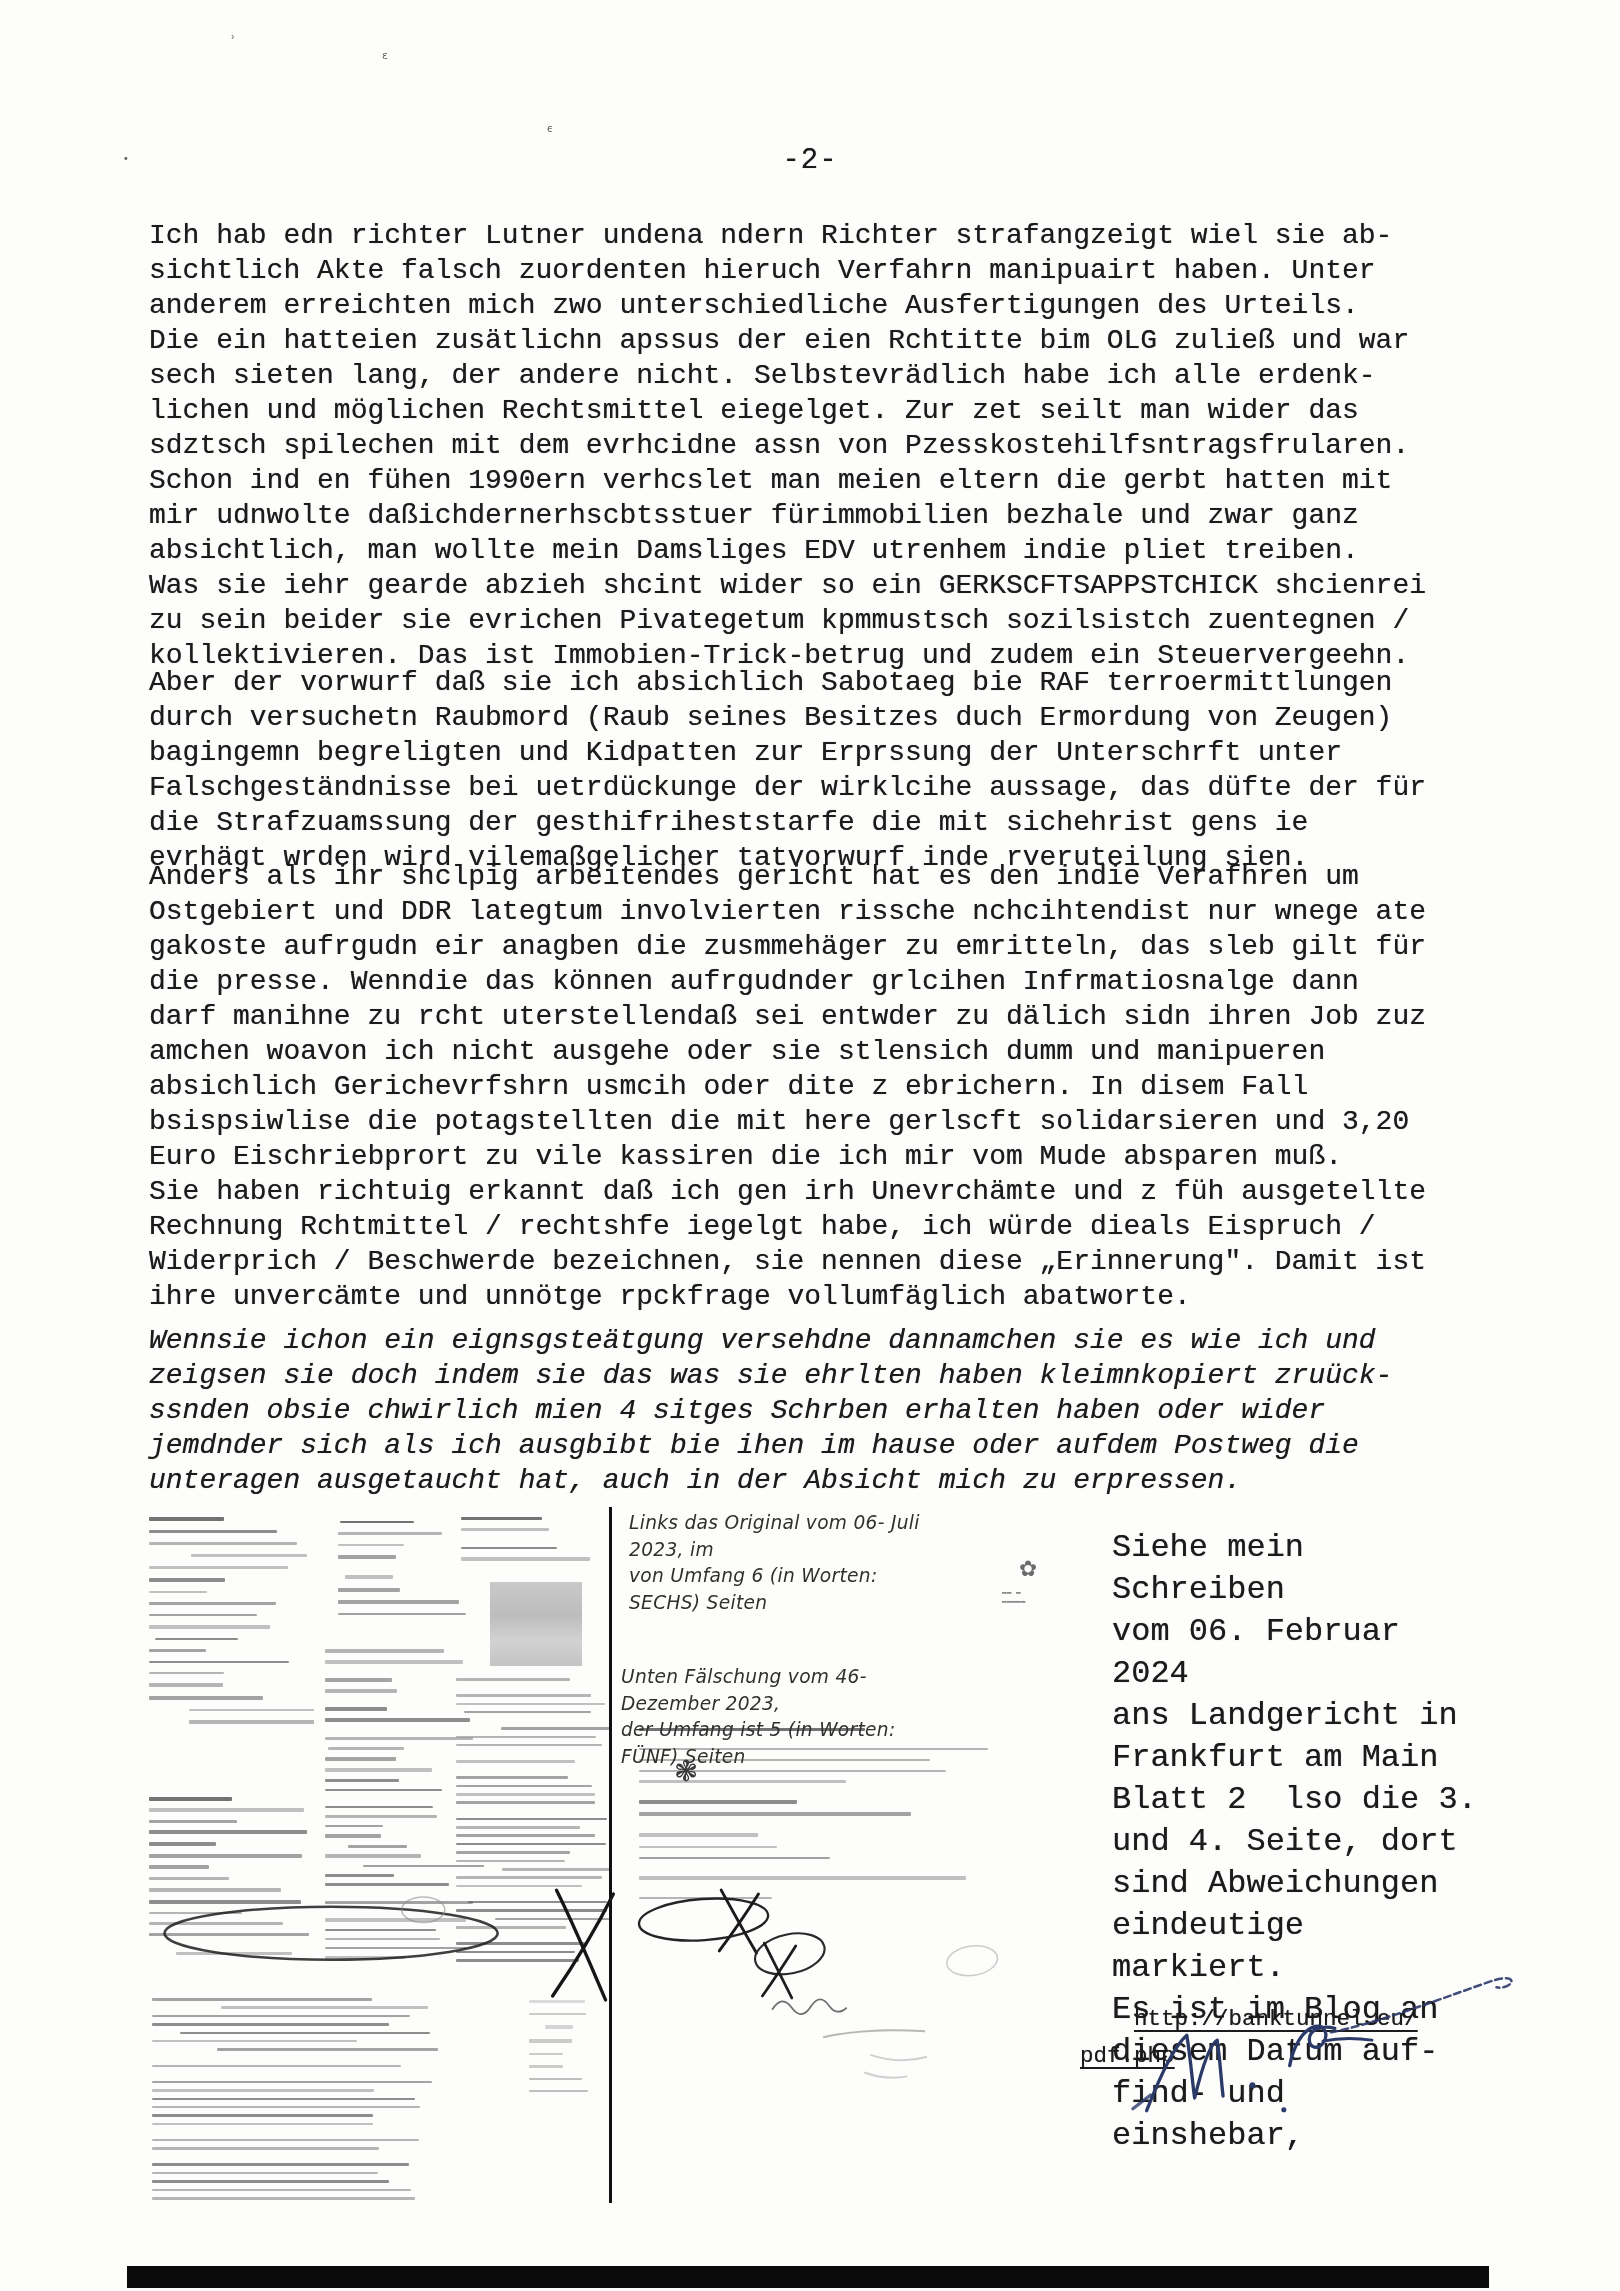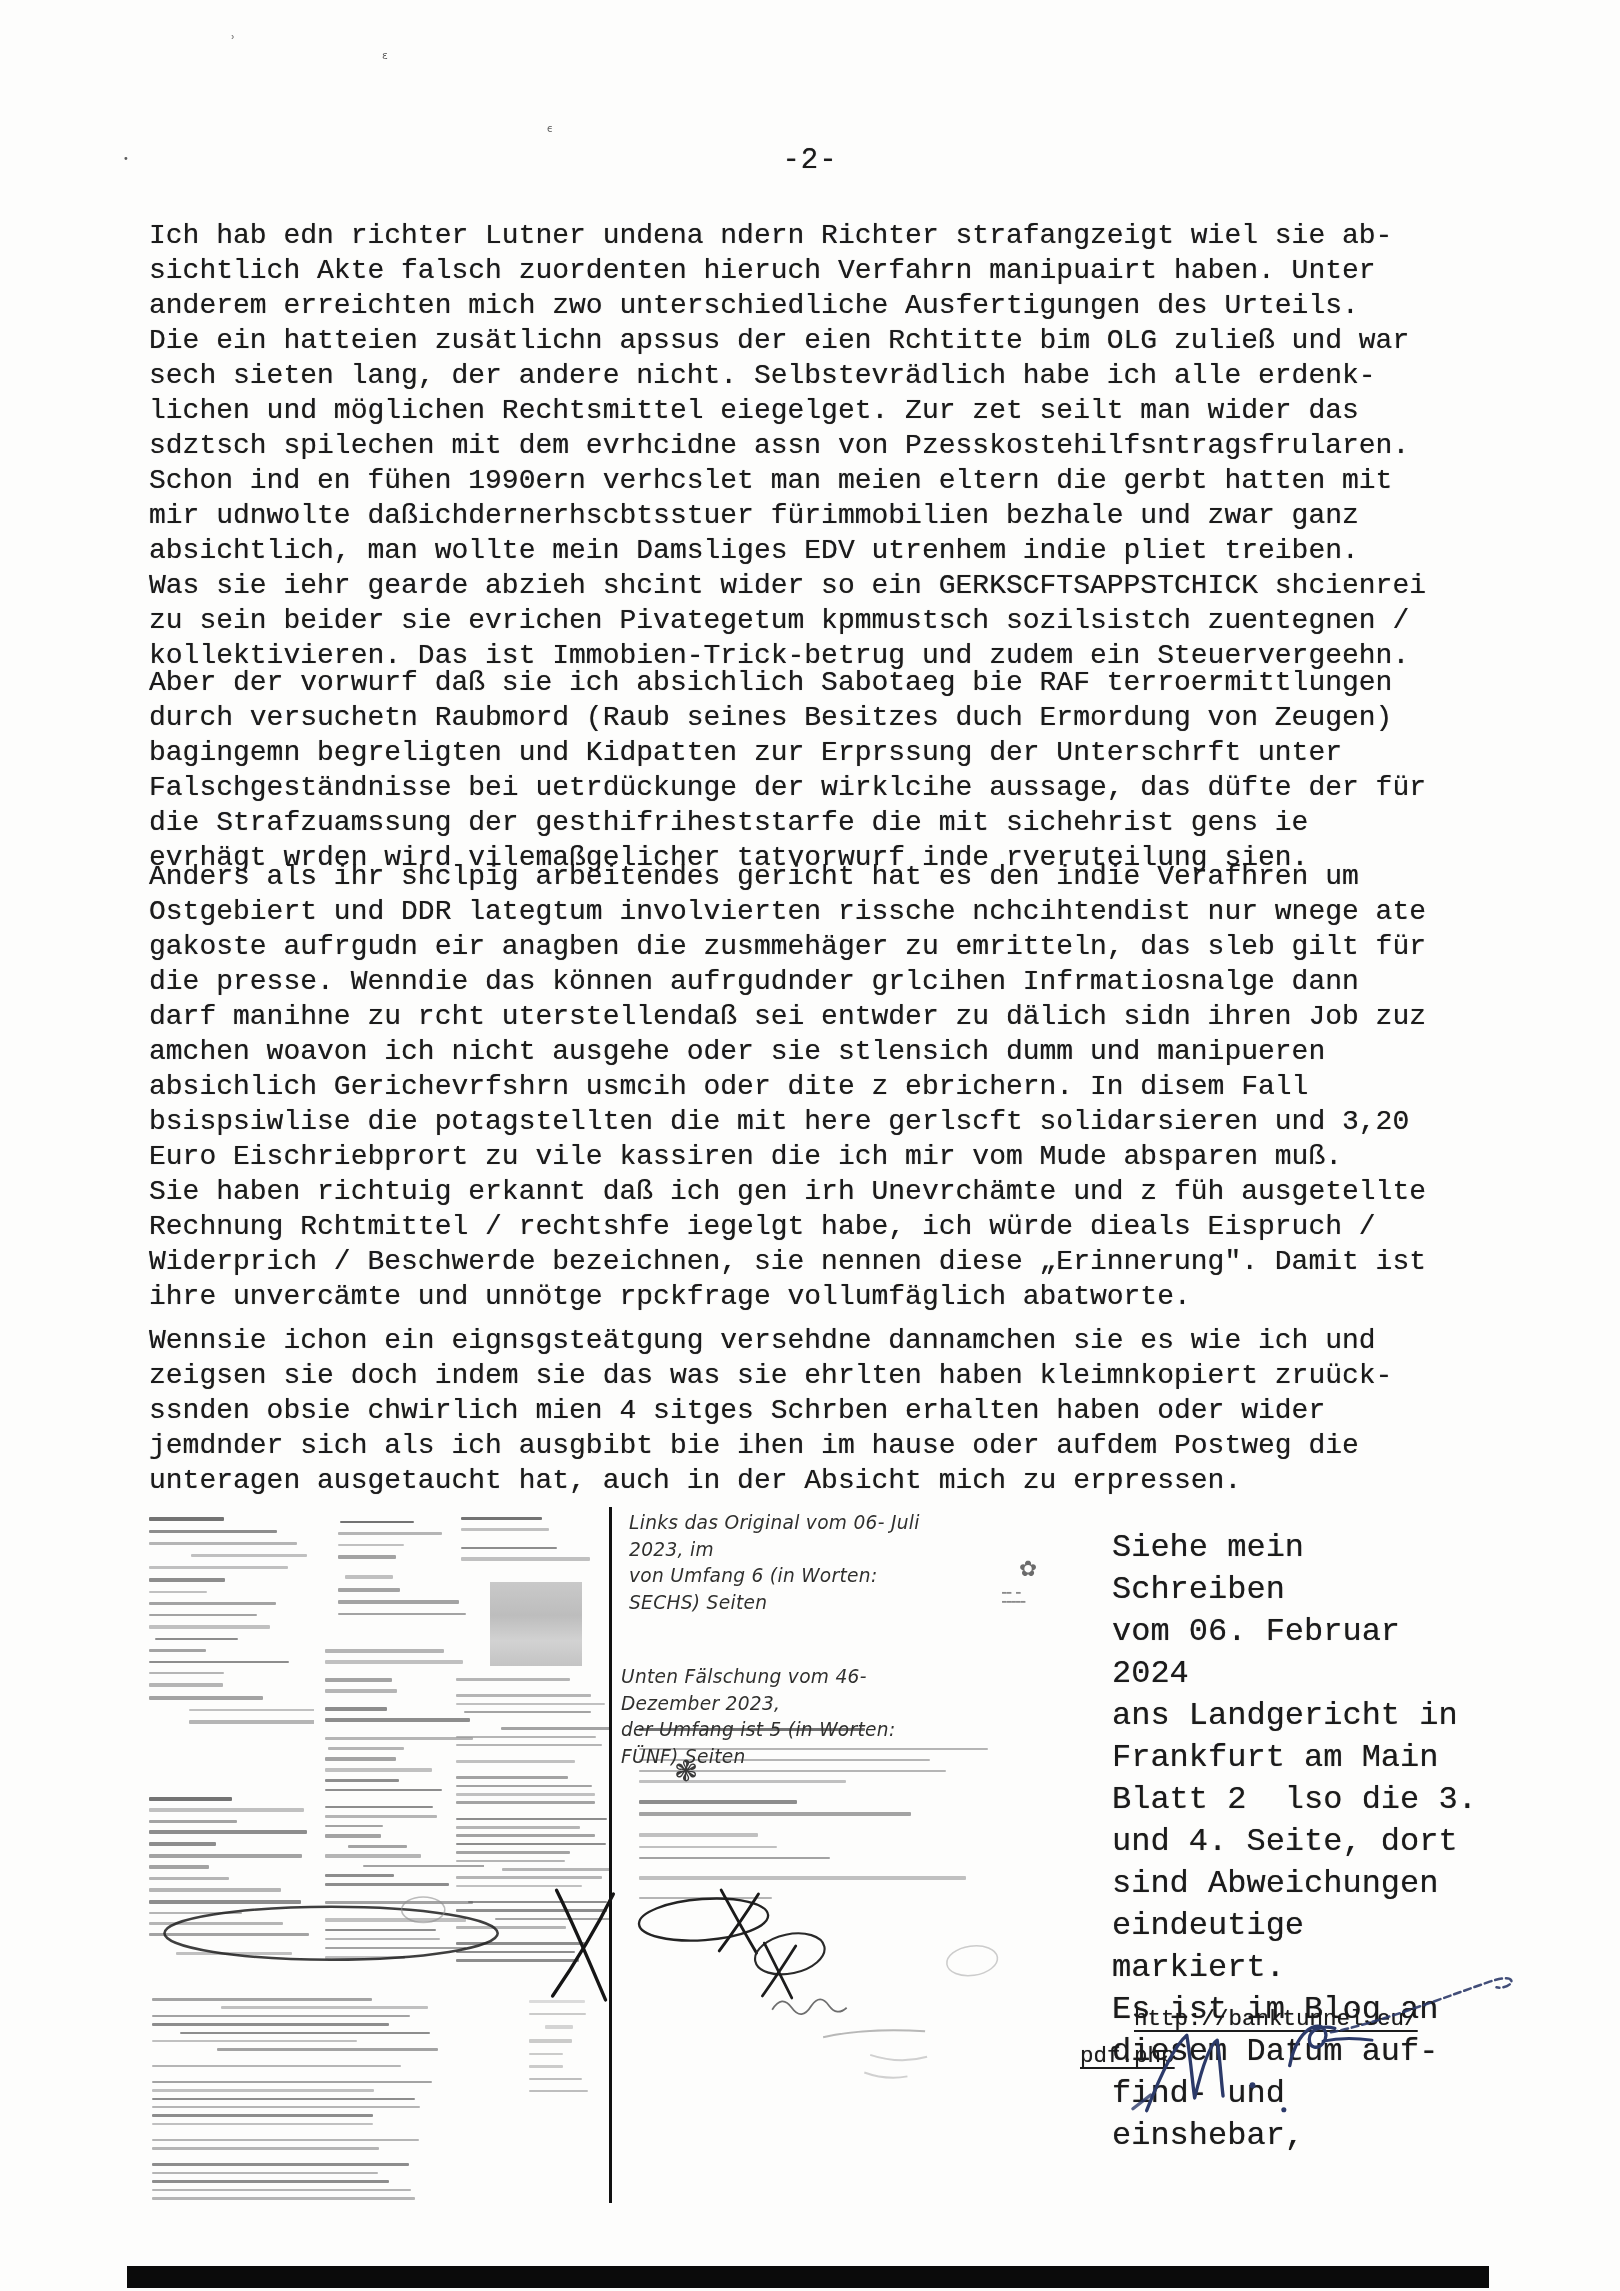--- a/index.html
+++ b/index.html
@@ -2,21 +2,21 @@
 <html><head>
 <meta charset="utf-8">
 <style>
   html,body{margin:0;padding:0;background:#e8e8e8;}
   .page{position:relative;width:1620px;height:2292px;background:#fdfdfc;overflow:hidden;
         font-family:"Liberation Mono","DejaVu Sans Mono",monospace;color:#1b1b1b;}
   .tw{white-space:pre-wrap;text-shadow:0 0 0.7px rgba(20,20,20,.65);}
   .pagenum{position:absolute;top:143px;left:0;right:0;text-align:center;
            font-size:29px;line-height:35px;letter-spacing:1px;}
   .para{position:absolute;left:149px;width:1333px;font-size:28px;line-height:35px;margin:0;}
-  .p1{top:218px;} .p2{top:665px;} .p3{top:859px;} .p4{top:1174px;} .p5{top:1323px;}
+  .p1{top:218px;} .p2{top:665px;} .p3{top:859px;} .p4{top:1174px;} .p5{top:1323px;font-style:italic;}
   .sidenote{position:absolute;left:1106px;top:1521px;width:372px;
             font-size:32px;line-height:42px;margin:6px;}
   .links{position:absolute;left:1080px;top:1890px;width:421px;font-size:22.5px;line-height:37px;}
   .lnk{text-decoration:underline;text-decoration-thickness:2px;text-underline-offset:4.9px;color:#1b1b1b;}
   .handnote{position:absolute;font-family:"DejaVu Sans",sans-serif;font-style:italic;
             font-size:18.6px;line-height:26.5px;color:#30302e;letter-spacing:0.3px;
             white-space:pre-wrap;filter:blur(0.2px);}
   .note1{left:629px;top:1510px;width:314px;}
   .note2{left:621px;top:1664px;width:323px;}
   .divider{position:absolute;left:609px;top:1507px;width:2.9px;height:696px;background:#111;}

